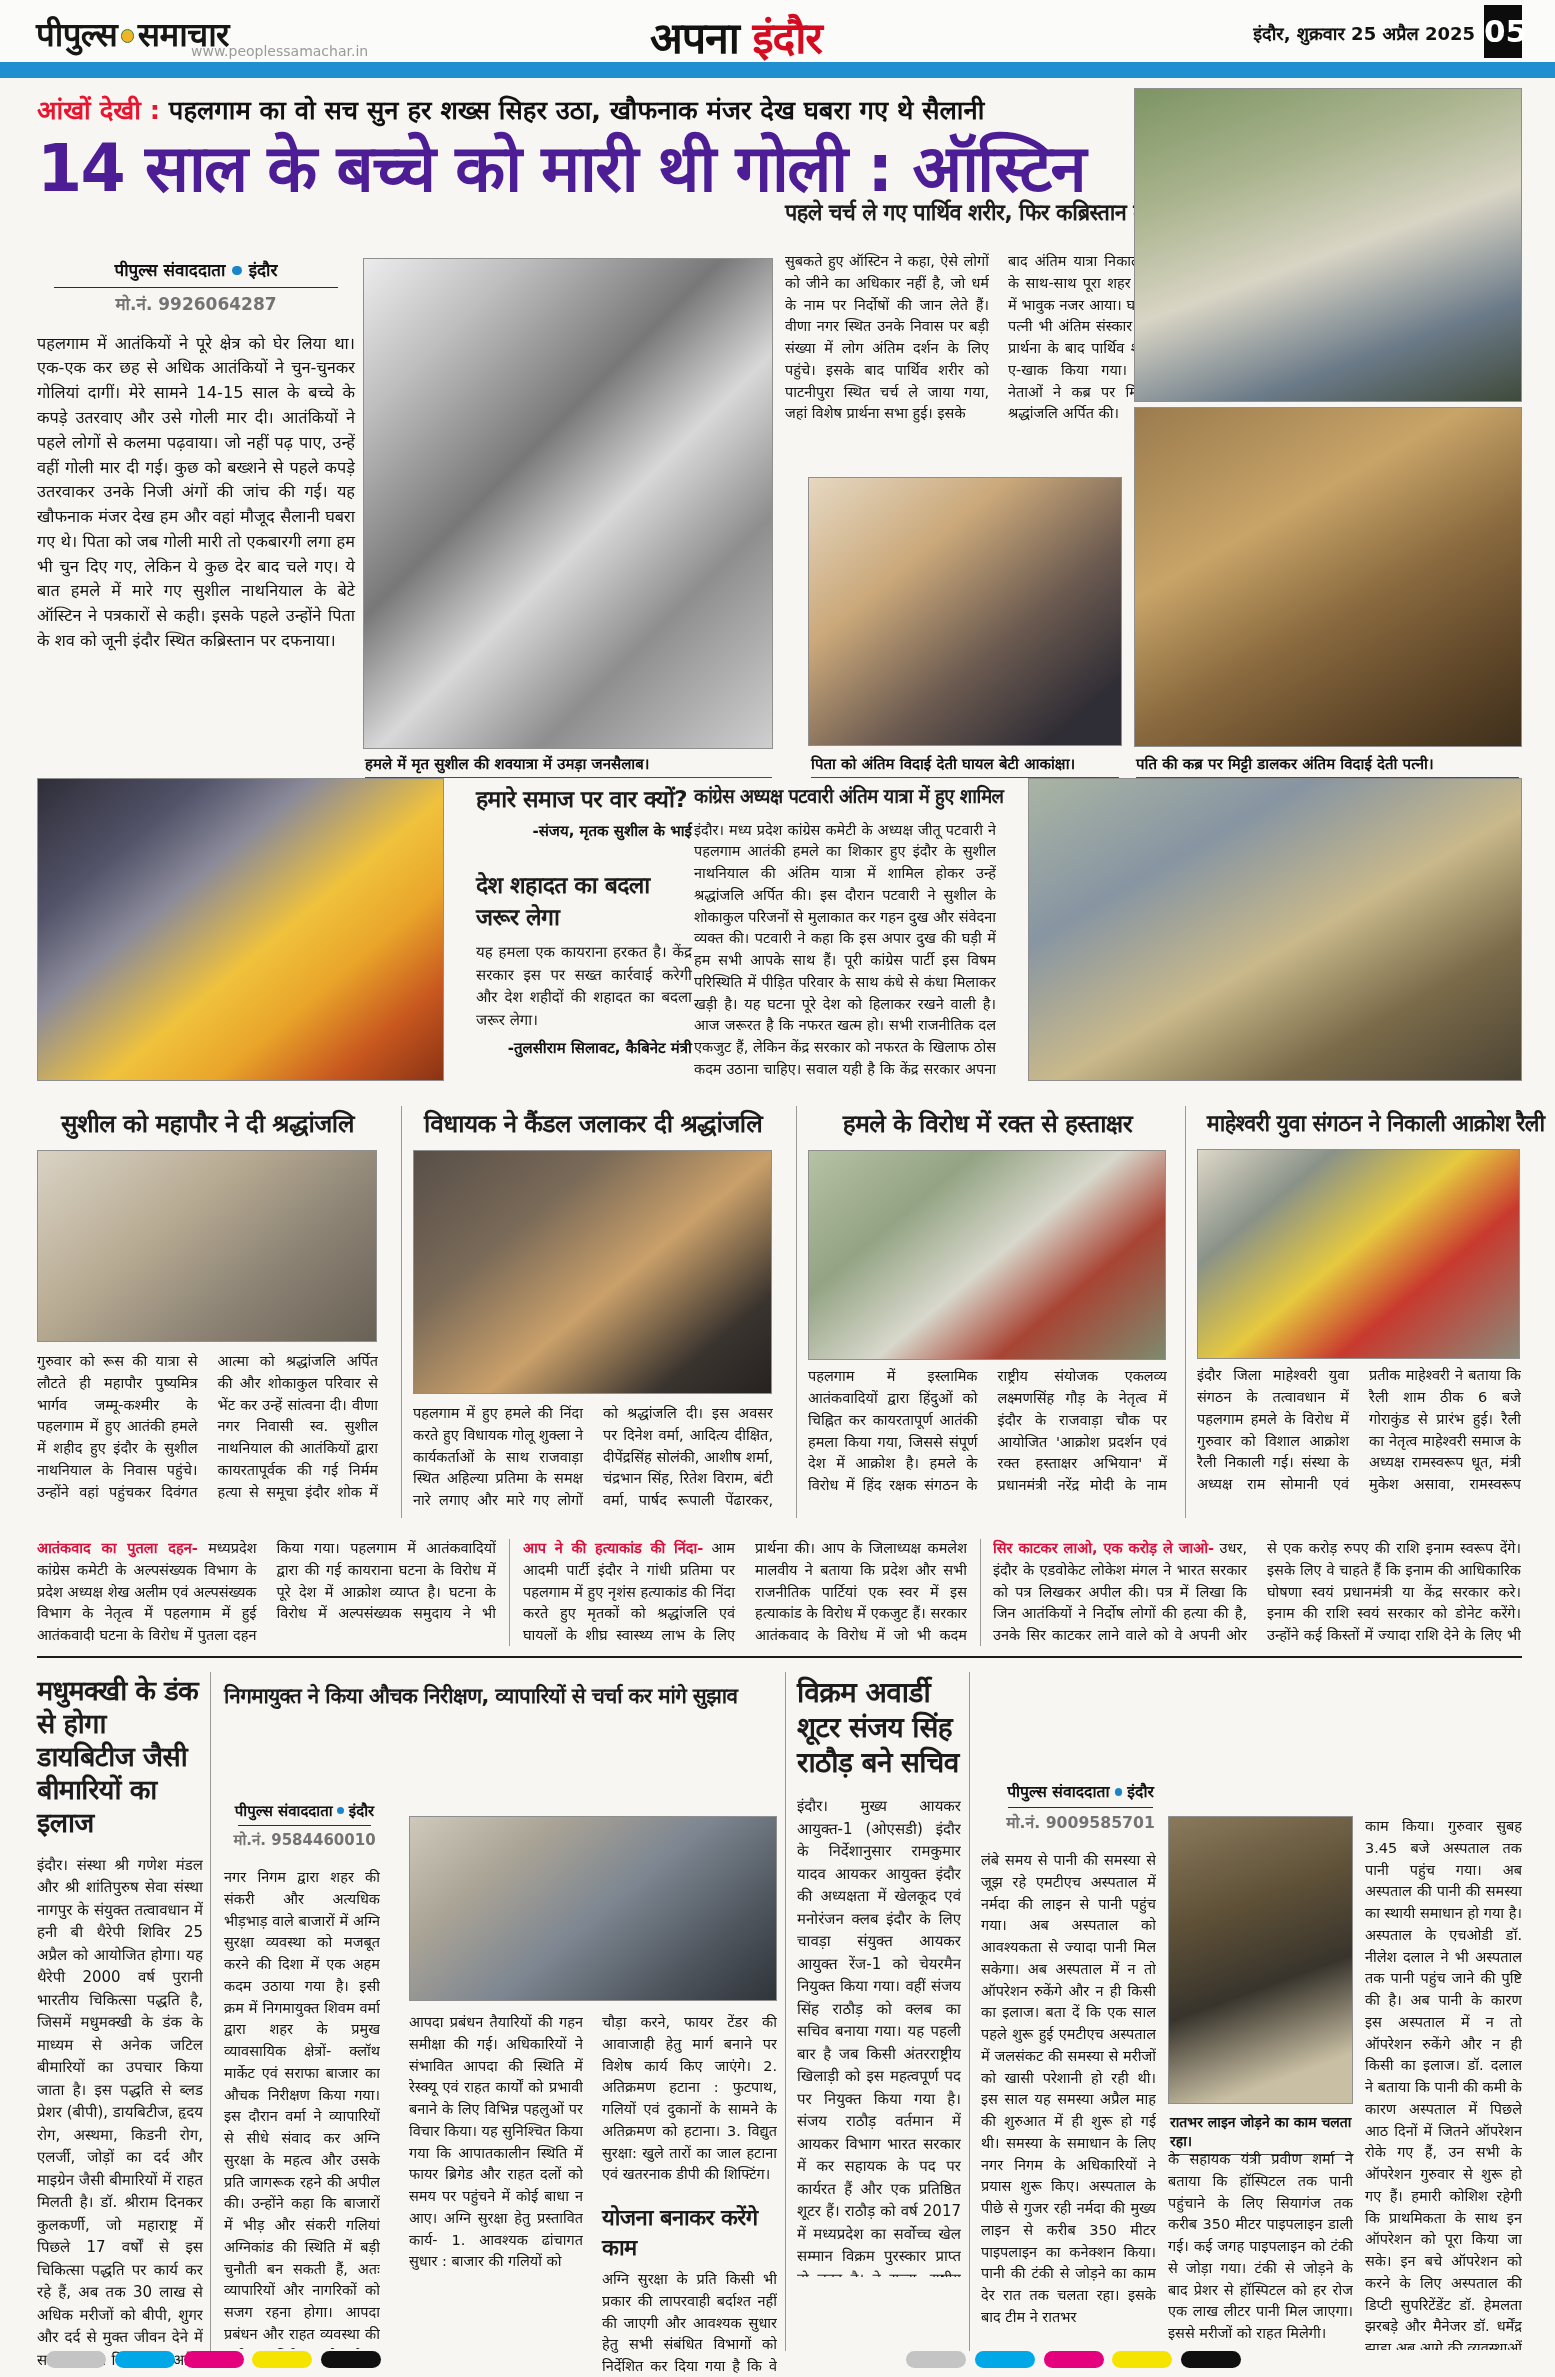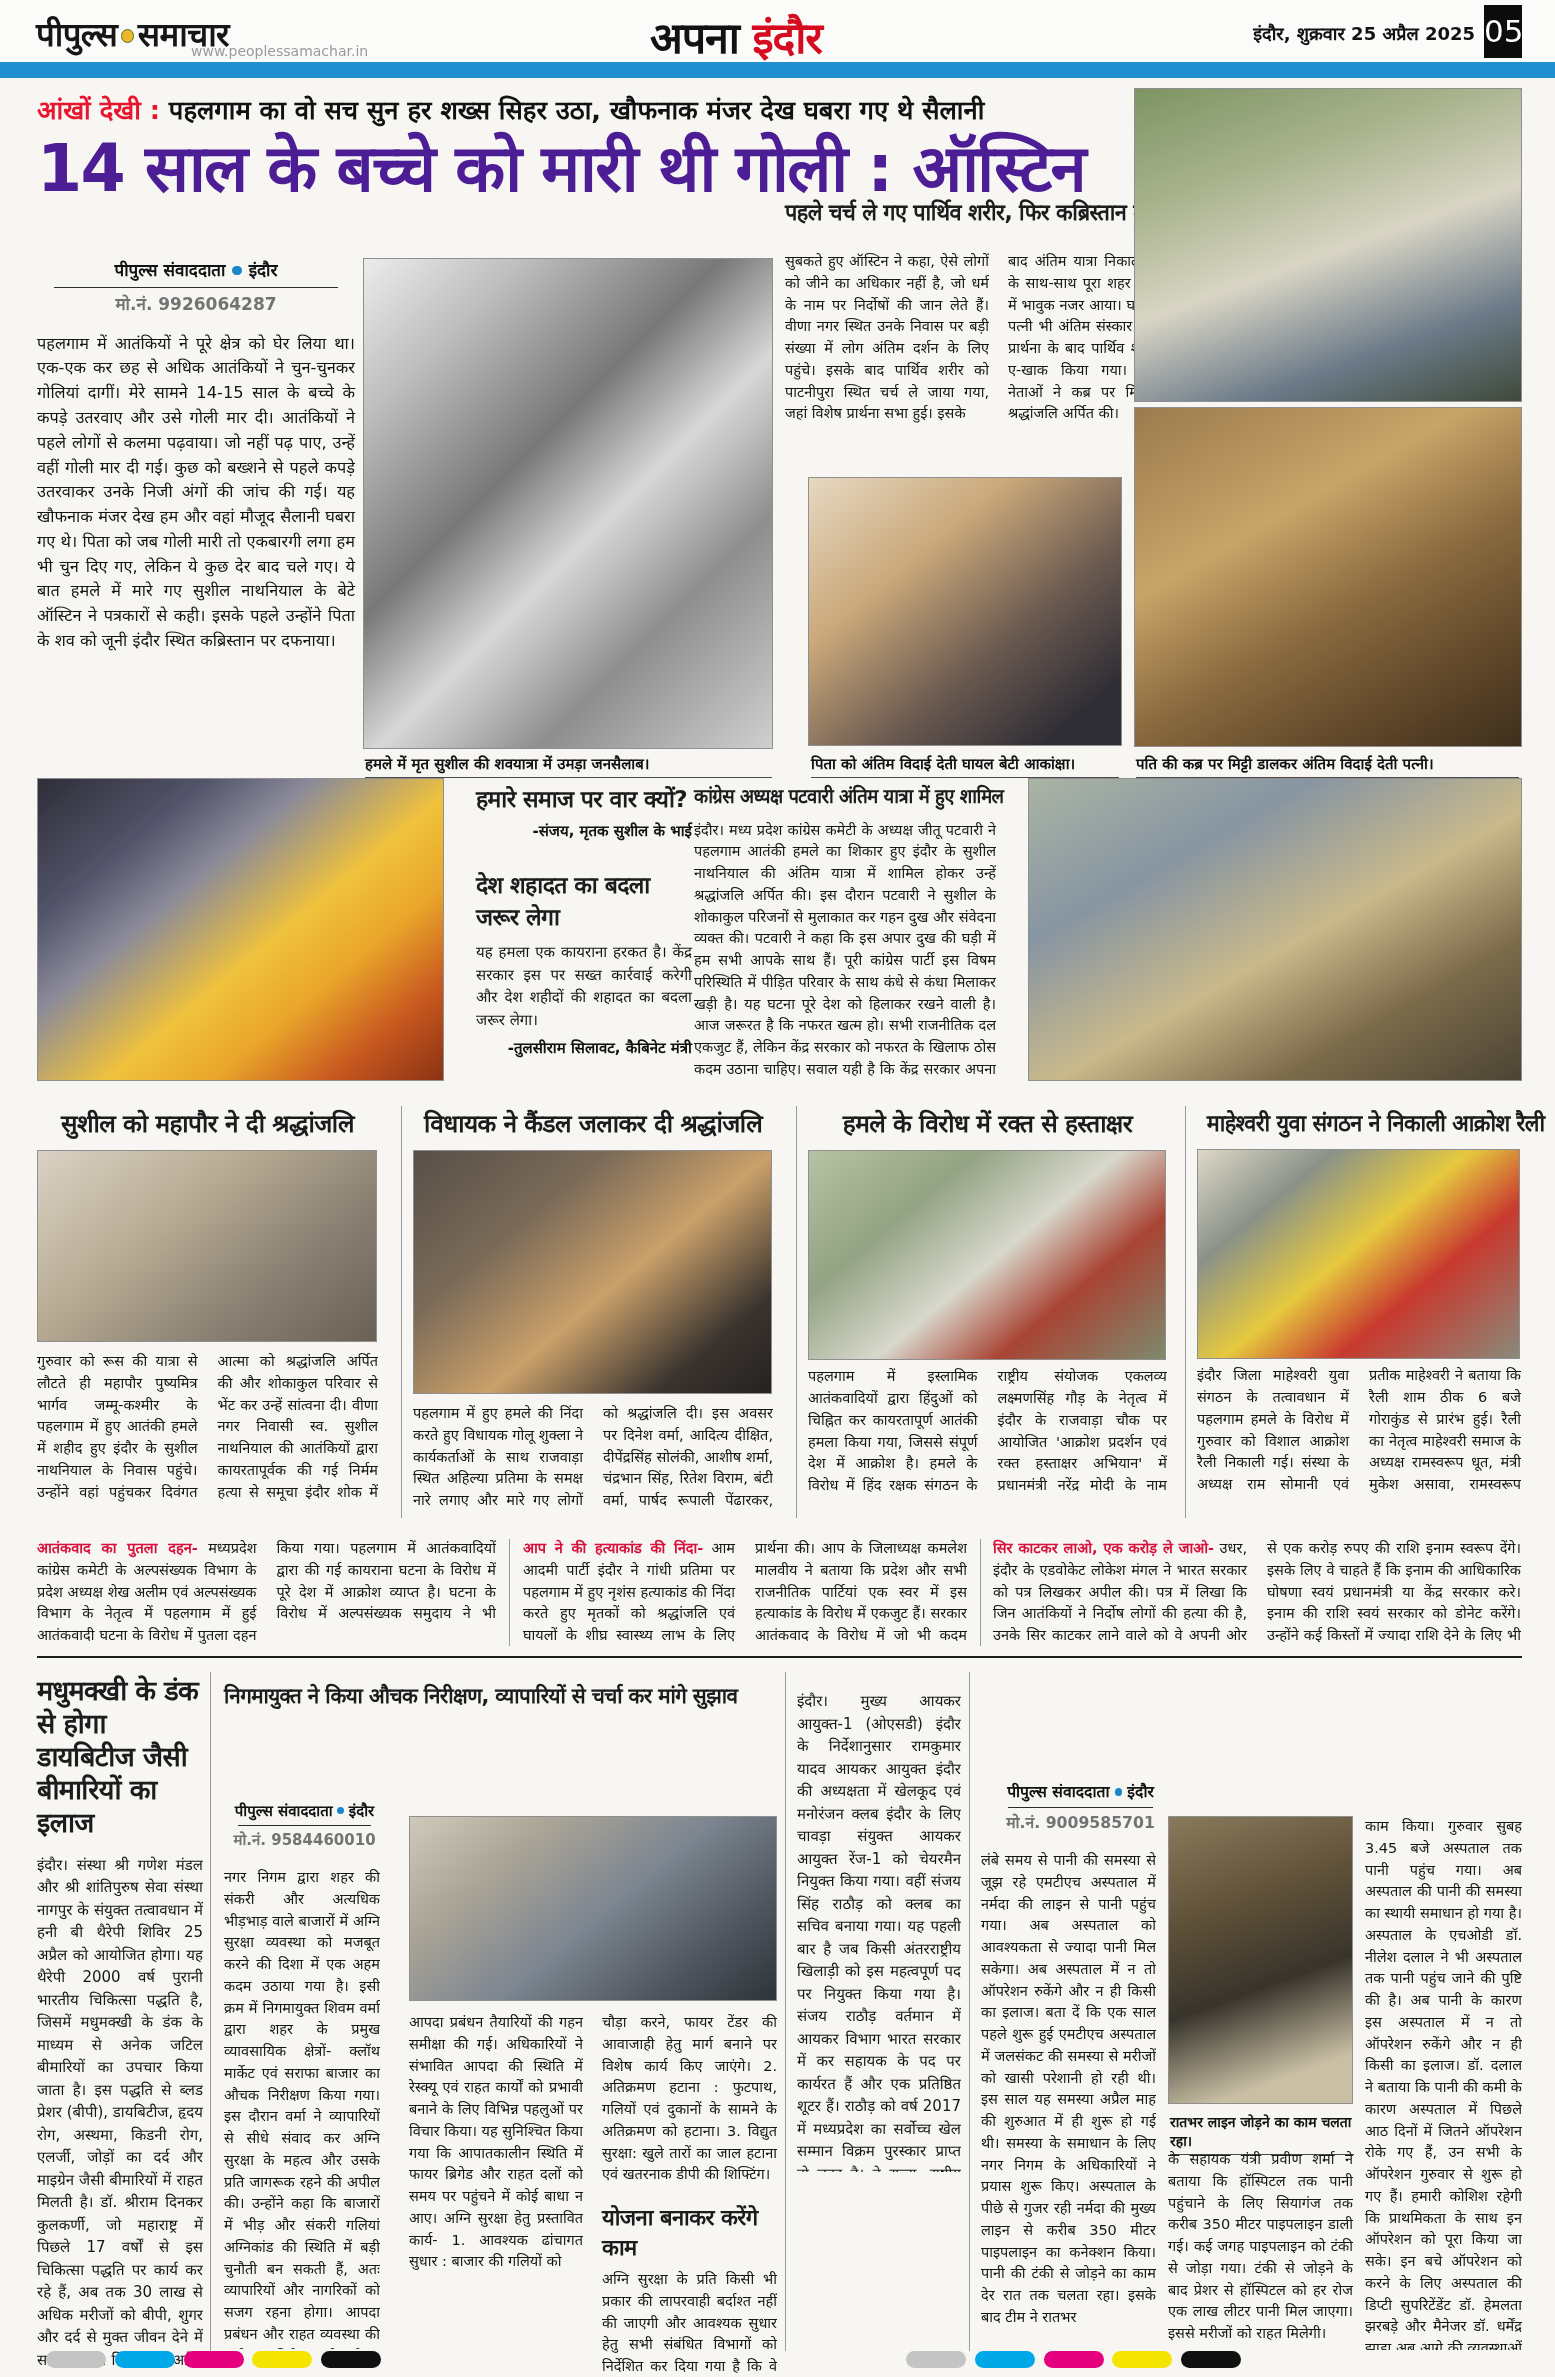--- a/index.html
+++ b/index.html
@@ -24,21 +24,21 @@
   .brief .lead{color:#d8103c;font-weight:bold;}
   .vrule{position:absolute;width:0;border-left:0.6px solid #9a9a9a;}
   .hrule{position:absolute;height:0;border-top:0.6px solid #9a9a9a;}
   .thick{border-top:2.9px solid #1c1c1c;}
   .mast-logo{font-size:33px;font-weight:bold;color:#161616;letter-spacing:-0.6px;}
   .mast-logo .flower{display:inline-block;width:11.6px;height:11.6px;border-radius:50%;background:#f0b429;border:1.7px solid #3f7d2c;margin:0 3.5px;vertical-align:middle;}
   .mast-url{font-size:14px;color:#9a9a9a;}
   .mast-center{font-size:43px;font-weight:bold;letter-spacing:-1.2px;white-space:nowrap;}
   .mast-center .red{color:#d50c1f;}
   .mast-date{font-size:18px;font-weight:bold;white-space:nowrap;}
-  .pageno{background:#0c0c0c;color:#fff;font-size:31px;font-weight:normal;text-align:center;line-height:53px;}
+  .pageno{background:#0c0c0c;color:#fff;font-size:31px;font-weight:bold;text-align:center;line-height:53px;}
   .bluebar{background:#1f8fd0;}
   .regmark{display:inline-block;width:60px;height:17.4px;border-radius:9.3px;margin-right:5.8px;vertical-align:middle;}
 </style>
 </head>
 <body>
 
 <div class="page">
 
   <div class="abs" style="left:0;top:0;width:1555px;height:62px;background:#fbfbfa;">
     <div class="abs mast-logo" style="left:36px;top:10.5px;">
@@ -168,20 +168,21 @@
   <div class="ph crowd-tex" style="left:409px;top:1816px;width:368px;height:185px;background:linear-gradient(140deg,#cfc9bb 0%,#a9a396 26%,#7d8691 52%,#4f565e 78%,#2f333a 100%);"></div>
   <div class="abs body-s" style="left:409px;top:2012px;width:174px;height:337px;overflow:hidden;">आपदा प्रबंधन तैयारियों की गहन समीक्षा की गई। अधिकारियों ने संभावित आपदा की स्थिति में रेस्क्यू एवं राहत कार्यों को प्रभावी बनाने के लिए विभिन्न पहलुओं पर विचार किया। यह सुनिश्चित किया गया कि आपातकालीन स्थिति में फायर ब्रिगेड और राहत दलों को समय पर पहुंचने में कोई बाधा न आए। अग्नि सुरक्षा हेतु प्रस्तावित कार्य- 1. आवश्यक ढांचागत सुधार : बाजार की गलियों को</div>
   <div class="abs" style="left:602px;top:2012px;width:175px;">
     <div class="body-s" style="height:174px;overflow:hidden;">चौड़ा करने, फायर टेंडर की आवाजाही हेतु मार्ग बनाने पर विशेष कार्य किए जाएंगे। 2. अतिक्रमण हटाना : फुटपाथ, गलियों एवं दुकानों के सामने के अतिक्रमण को हटाना। 3. विद्युत सुरक्षा: खुले तारों का जाल हटाना एवं खतरनाक डीपी की शिफ्टिंग।</div>
     <div class="h2" style="font-size:22px;margin-top:15px;">योजना बनाकर करेंगे काम</div>
     <div class="body-s" style="margin-top:8.1px;height:128px;overflow:hidden;">अग्नि सुरक्षा के प्रति किसी भी प्रकार की लापरवाही बर्दाश्त नहीं की जाएगी और आवश्यक सुधार हेतु सभी संबंधित विभागों को निर्देशित कर दिया गया है कि वे योजना बनाकर सुरक्षा कार्य आरंभ कर दें।</div>
 
   </div>
 
   <div class="abs" style="left:797px;top:1675px;width:164px;">
+    <div class="h2" style="font-size:28px;line-height:1.25;">विक्रम अवार्डी शूटर संजय सिंह राठौड़ बने सचिव</div>
     <div class="body-s" style="margin-top:15px;font-size:15px;height:482px;overflow:hidden;">इंदौर। मुख्य आयकर आयुक्त-1 (ओएसडी) इंदौर के निर्देशानुसार रामकुमार यादव आयकर आयुक्त इंदौर की अध्यक्षता में खेलकूद एवं मनोरंजन क्लब इंदौर के लिए चावड़ा संयुक्त आयकर आयुक्त रेंज-1 को चेयरमैन नियुक्त किया गया। वहीं संजय सिंह राठौड़ को क्लब का सचिव बनाया गया। यह पहली बार है जब किसी अंतरराष्ट्रीय खिलाड़ी को इस महत्वपूर्ण पद पर नियुक्त किया गया है। संजय राठौड़ वर्तमान में आयकर विभाग भारत सरकार में कर सहायक के पद पर कार्यरत हैं और एक प्रतिष्ठित शूटर हैं। राठौड़ को वर्ष 2017 में मध्यप्रदेश का सर्वोच्च खेल सम्मान विक्रम पुरस्कार प्राप्त हो चुका है। वे राज्य, राष्ट्रीय और अंतरराष्ट्रीय स्तर पर 50 से अधिक पदक जीत चुके हैं। उन्होंने भारत का प्रतिनिधित्व 11 विश्व कप और एक वर्ल्ड चैंपियनशिप में किया है। वर्ष 2013 में वे डबल ट्रैप जूनियर वर्ग में भारत में नंबर 1 स्थान पर रहे।</div>
   </div>
 
   <div class="abs" style="left:1002px;top:1780px;width:157px;">
     <div class="byline" style="font-size:15.7px;">
       <span>पीपुल्स संवाददाता</span><span class="dot" style="width:7.5px;height:7.5px;margin:0 5.2px 1.2px 5.2px;"></span><span>इंदौर</span>
     </div>
     <div class="byrule" style="margin:4.6px 5.8px 3.5px 5.8px;"></div>
     <div class="phone" style="font-size:15.7px;">मो.नं. 9009585701</div>
   </div>

